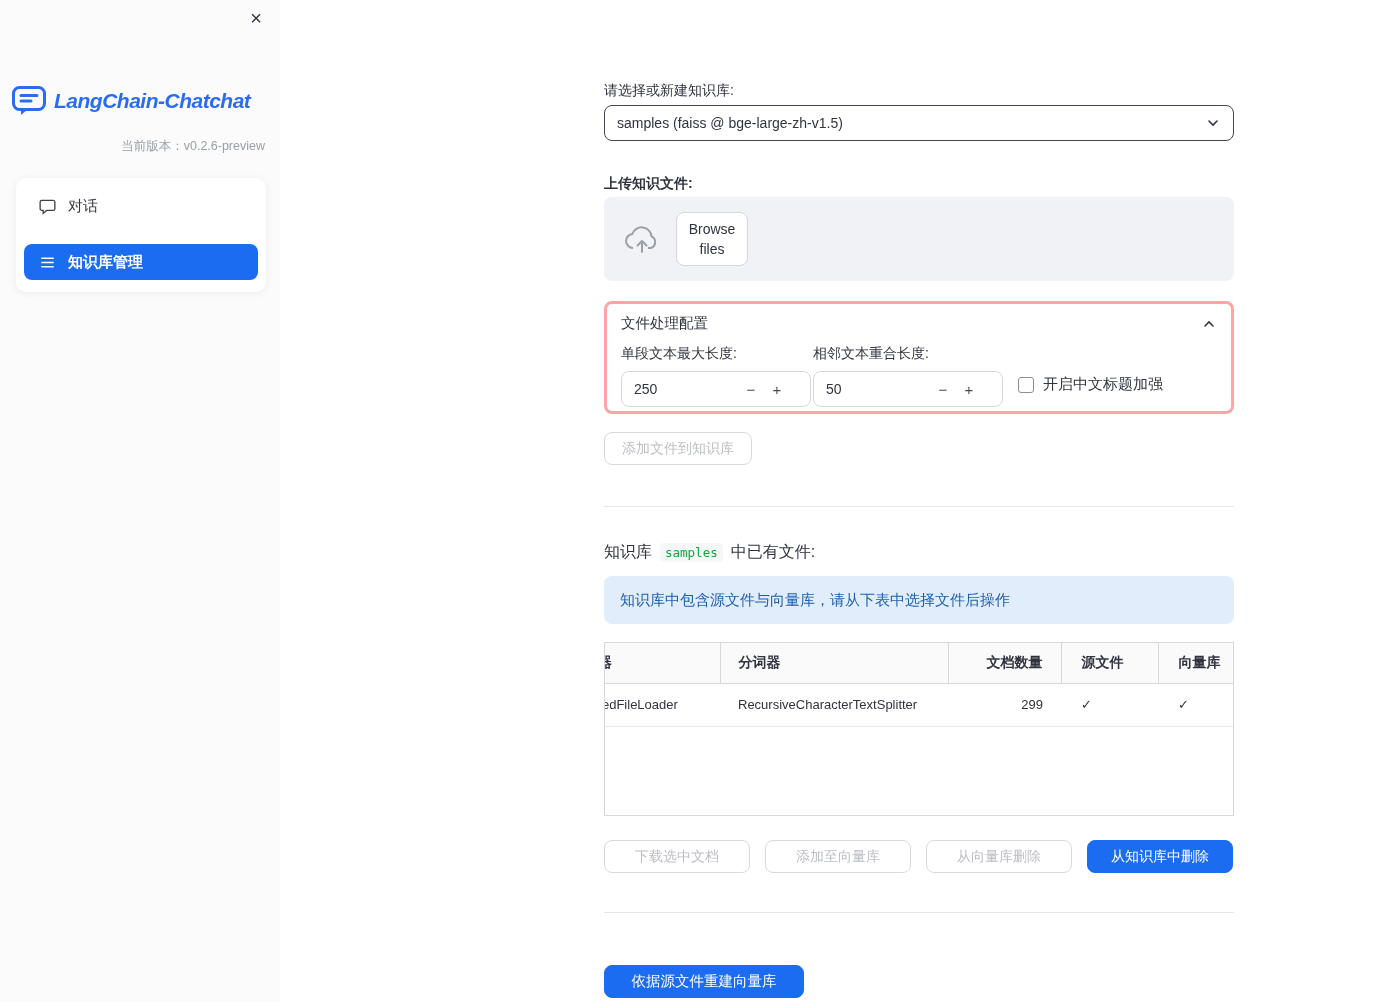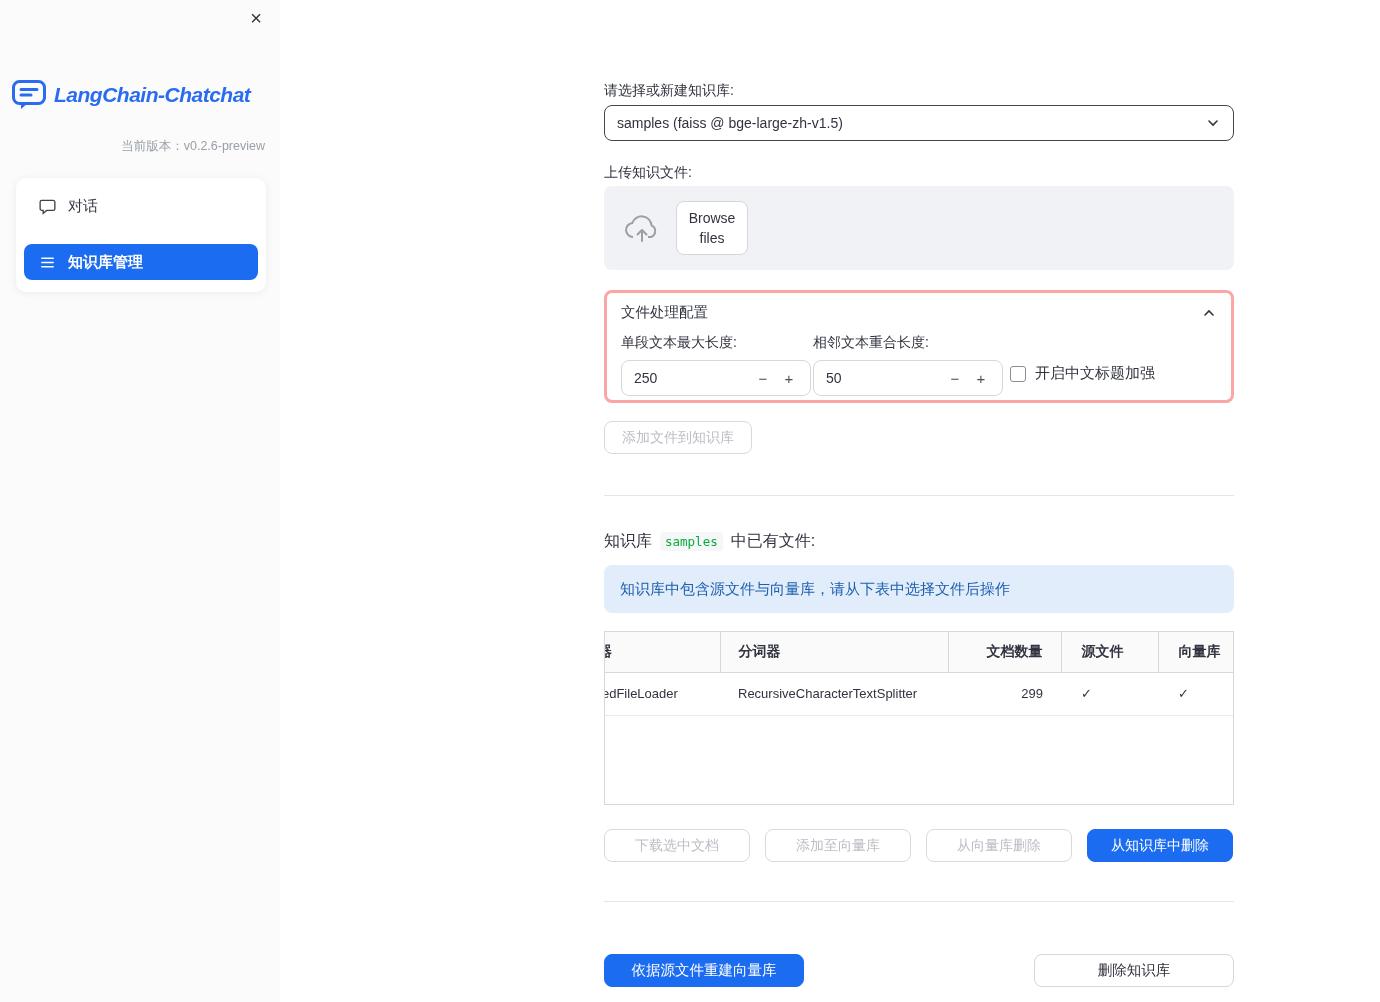--- a/index.html
+++ b/index.html
@@ -4,58 +4,58 @@
 <style>
   * { margin:0; padding:0; box-sizing:border-box; }
   html,body { background:#ffffff; }
   body { font-family:"Liberation Sans","DejaVu Sans",sans-serif; color:#31333f; }
   .app { position:relative; width:1380px; height:1002px; background:#ffffff; overflow:hidden; }
 
   
   .sidebar { position:absolute; left:0; top:0; width:280px; height:100%; background:#fbfbfc; }
   .close-btn { position:absolute; top:6px; right:12px; width:24px; height:24px; border:none; background:transparent;
                font-size:20px; line-height:24px; color:#31333f; cursor:pointer; }
-  .logo { position:absolute; top:80px; left:12px; display:flex; align-items:center; gap:8px; }
+  .logo { position:absolute; top:86px; left:12px; display:flex; align-items:center; gap:8px; }
   .logo-text { font-size:21px; font-weight:700; font-style:italic; color:#2a6cf0; letter-spacing:-0.5px; white-space:nowrap; }
   .version { position:absolute; top:138px; right:15px; font-size:12.5px; color:#9aa0a8; }
   .menu-card { position:absolute; top:178px; left:16px; right:14px; background:#ffffff; border-radius:10px;
                box-shadow:0 1px 8px rgba(0,0,0,0.07); padding:10px 8px 12px 8px; }
   .menu-item { display:flex; align-items:center; gap:12px; height:36px; padding-left:14px; border-radius:8px;
                font-size:15px; color:#31333f; cursor:pointer; }
   .menu-item + .menu-item { margin-top:20px; }
   .menu-item.selected { background:#1b6cf0; color:#ffffff; font-weight:700; }
   .mi-icon { display:inline-flex; width:18px; height:18px; align-items:center; justify-content:center; }
 
   
   .content { position:absolute; left:604px; top:0; width:630px; }
   .field-label { margin-top:0; font-size:14px; color:#31333f; height:18px; }
   .lbl-kb { margin-top:82px; }
   .selectbox { margin-top:5px; height:36px; border:1px solid #44464d; border-radius:8px; background:#fff;
                display:flex; align-items:center; padding:0 12px; cursor:pointer; }
   .selectbox .value { flex:1; font-size:14px; color:#31333f; }
-  .lbl-upload { margin-top:23px; }
+  .lbl-upload { margin-top:34px;font-weight:bold; }
   .uploader { margin-top:4px; height:84px; background:#f0f2f6; border-radius:8px; display:flex; align-items:center; padding:0 16px; }
   .up-icon { width:44px; display:flex; justify-content:center; margin-right:12px; }
   .up-texts { flex:1; padding-right:10px; }
   .up-title { font-size:15px; color:#31333f; margin-bottom:6px; }
   .up-sub { font-size:11.5px; color:#7b7e86; line-height:1.45; max-width:478px; }
   .browse-btn { width:72px; min-height:52px; background:#ffffff; border:1px solid #d5d7db; border-radius:8px;
                 font-size:14px; color:#31333f; line-height:1.45; padding:6px 6px; cursor:pointer;
                 font-family:inherit; }
 
   .expander { margin-top:20px; height:113px; border:3px solid #fca5a5; border-radius:8px; background:#fff; }
   .exp-header { display:flex; align-items:center; justify-content:space-between; padding:10px 14px 0 14px;
                 font-size:14.5px; color:#31333f; cursor:pointer; }
   .exp-body { display:flex; align-items:flex-start; padding:12px 14px 0 14px; gap:2px; }
   .num-col { width:190px; }
   .num-label { font-size:14px; color:#31333f; margin-bottom:8px; white-space:nowrap; }
-  .num-input { height:36px; border:1px solid #d5d7db; border-radius:8px; display:flex; align-items:center; padding:0 8px 0 12px; background:#fff; }
+  .num-input { height:36px; border:1px solid #d5d7db; border-radius:8px; display:flex; align-items:center; padding:0 20px 0 12px; background:#fff; }
   .num-input .nv { flex:1; font-size:14px; color:#31333f; }
   .step-btn { width:26px; height:28px; border:none; background:transparent; font-size:15px; color:#4c4e55; cursor:pointer; font-family:inherit; }
-  .chk-col { display:flex; align-items:center; gap:9px; margin-top:30px; margin-left:5px; }
+  .chk-col { display:flex; align-items:center; gap:9px; margin-top:30px; margin-left:13px; }
   .checkbox { width:16px; height:16px; border:1.6px solid #8b8e96; border-radius:3px; background:#fff; cursor:pointer; }
   .chk-label { font-size:15px; color:#31333f; }
 
   .btn { border-radius:8px; font-size:14px; font-family:inherit; cursor:pointer;text-align:center; }
   .btn-secondary { background:#fff; border:1px solid #d5d7db; color:#31333f; }
   .btn-disabled { background:#fff; border:1px solid #d9dadd; color:#bcbec5; cursor:default; }
   .btn-primary { background:#1b6cf0; border:1px solid #1b6cf0; color:#fff; }
   .add-btn { margin-top:18px; height:33px; padding:0 17px; }
 
   .divider { border:none; border-top:1px solid #e4e5e9; width:100%; }
@@ -226,17 +226,16 @@
       <button class="btn btn-disabled" aria-disabled="true">下载选中文档</button>
       <button class="btn btn-disabled" aria-disabled="true">添加至向量库</button>
       <button class="btn btn-disabled" aria-disabled="true">从向量库删除</button>
       <button class="btn btn-primary">从知识库中删除</button>
     </div>
 
     <hr class="divider hr2">
 
     <div class="bottom-row">
       <button class="btn btn-primary">依据源文件重建向量库</button>
-      <button class="btn btn-secondary">删除知识库</button>
     </div>
 
   </main>
 </div>
 
 </body></html>

